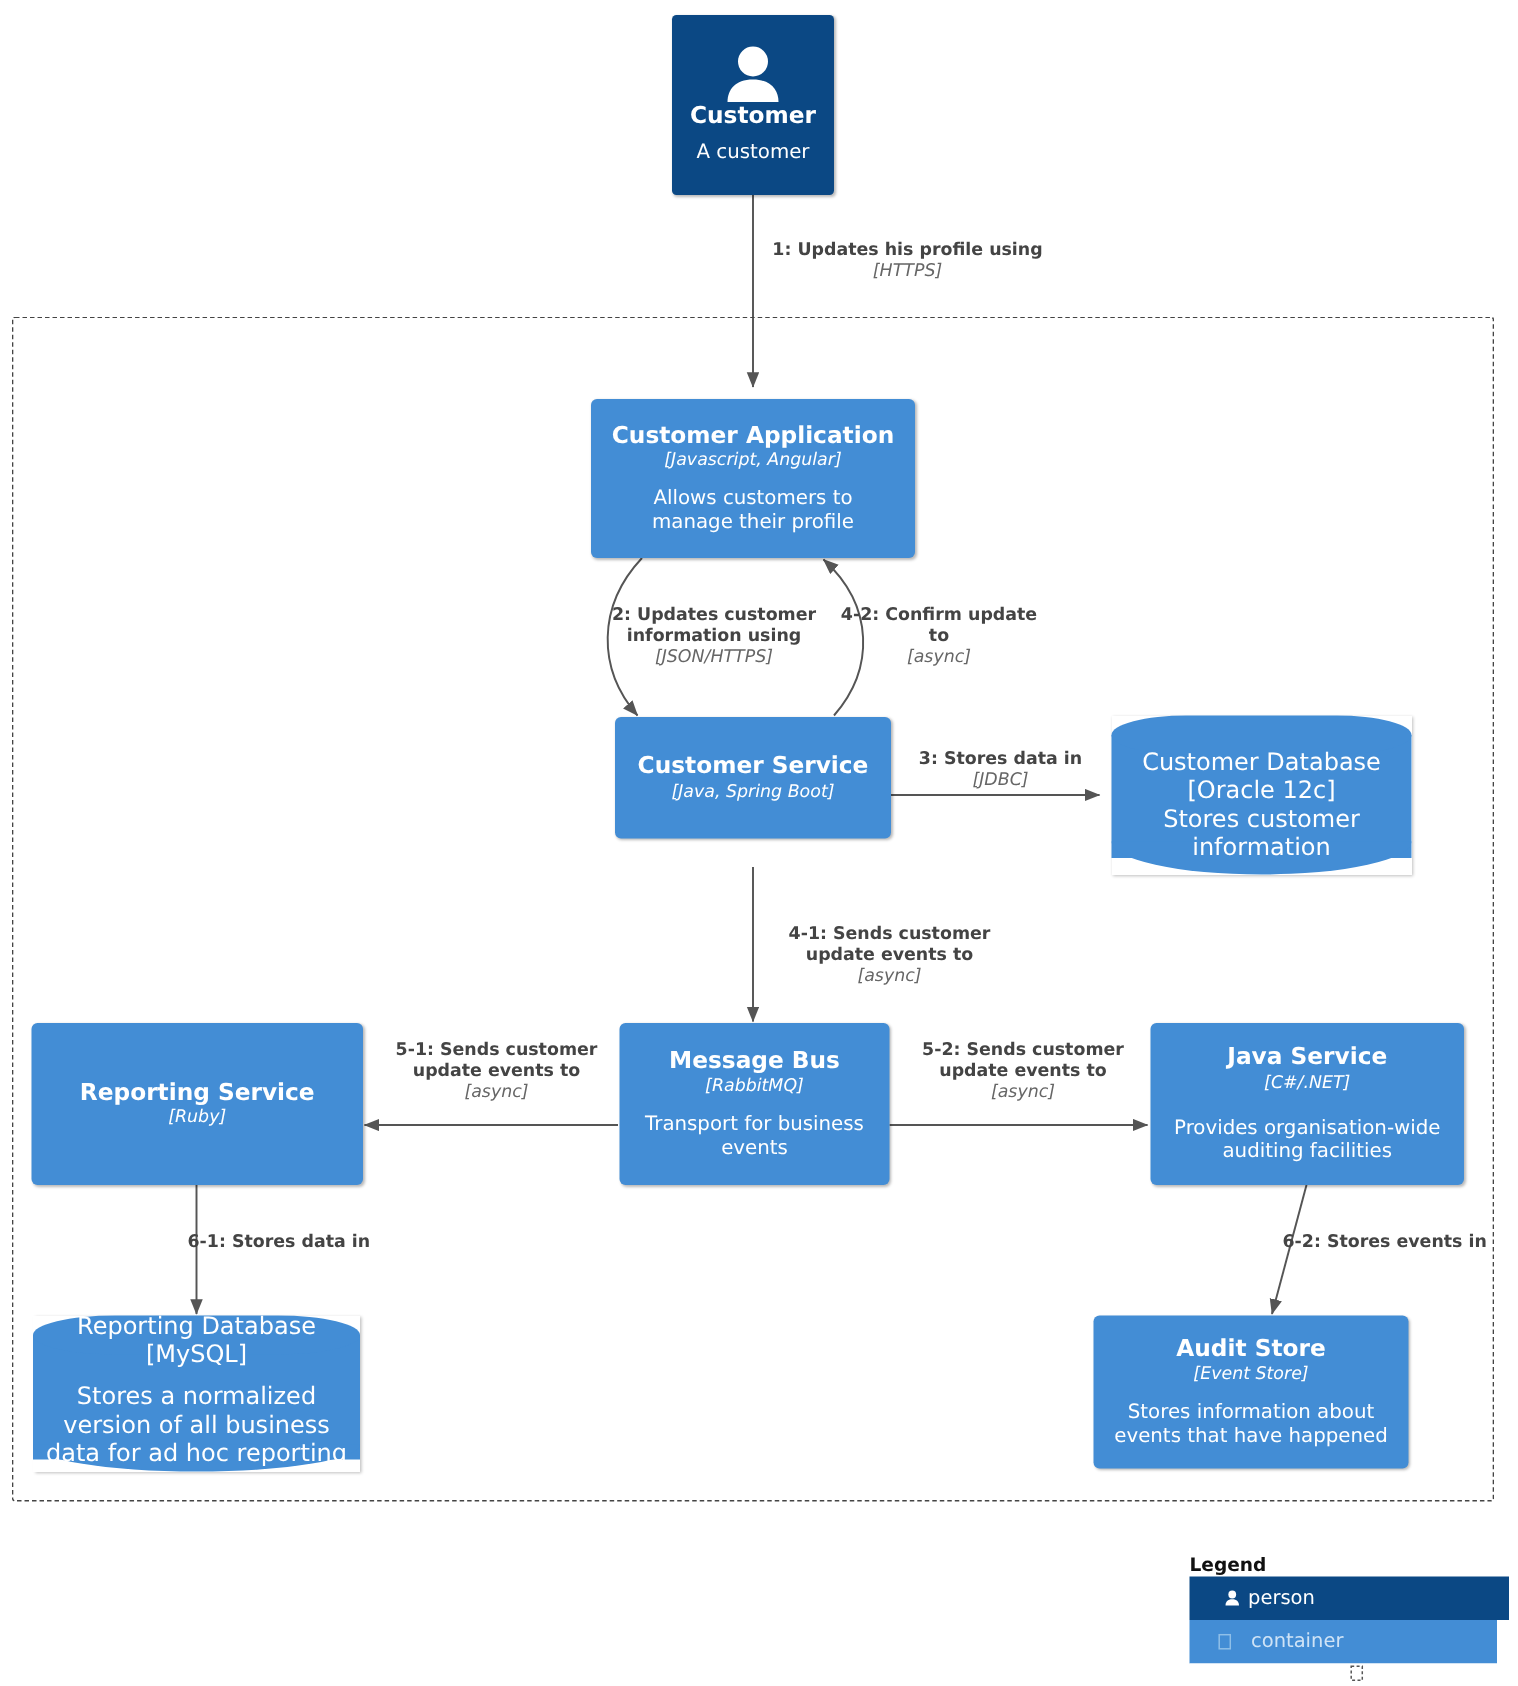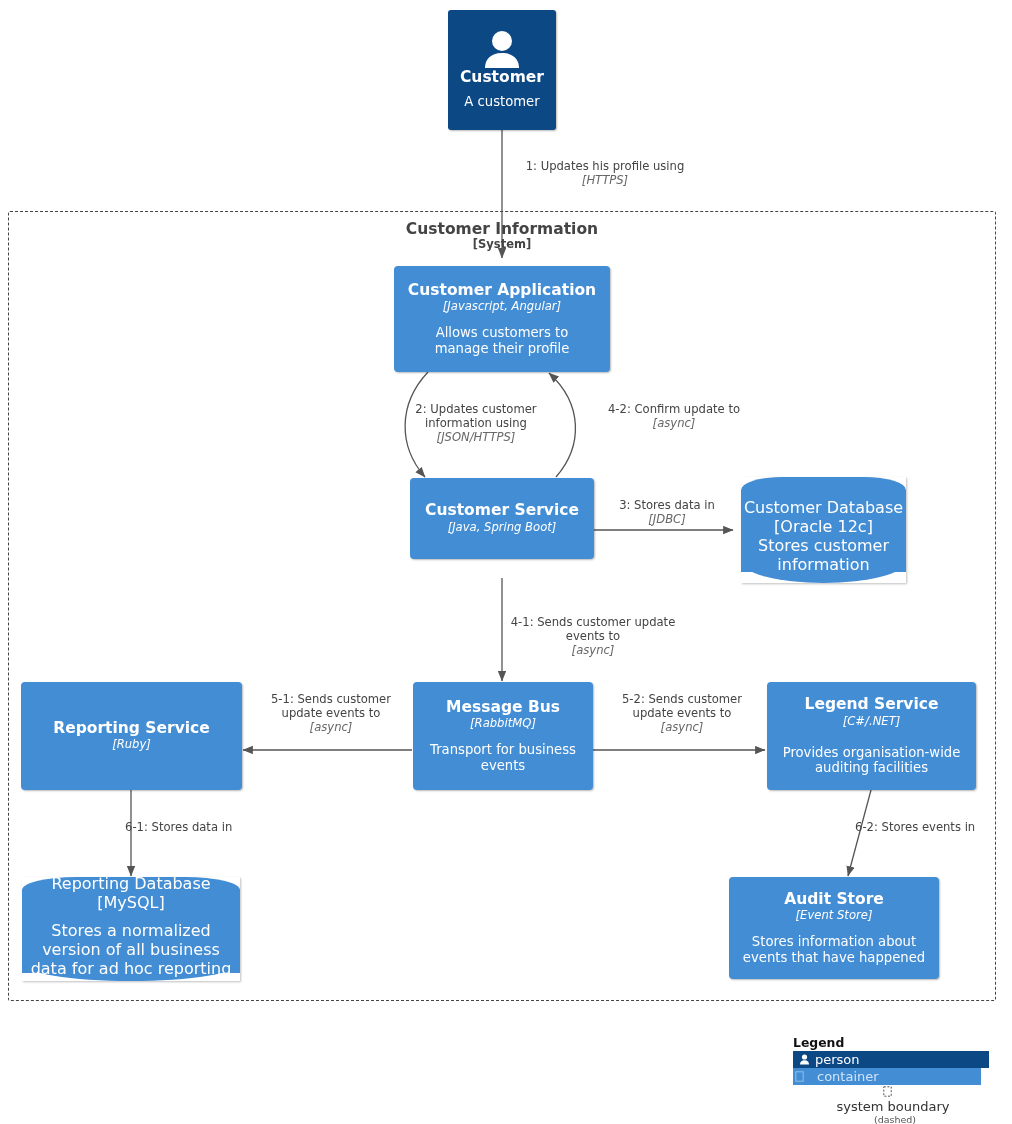--- a/index.html
+++ b/index.html
@@ -56,27 +56,27 @@
     position:absolute;left:0;right:0;top:0;bottom:0;color:#fff;text-align:center;
     display:flex;flex-direction:column;align-items:center;justify-content:center;
     padding-top:12px;box-sizing:border-box;
   }
 
   
   .elabel{
     position:absolute;text-align:center;color:#444444;font-size:11.6px;
     line-height:1.2;
   }
-  .elabel .t1{font-weight:normal;display:block;}
+  .elabel .t1{font-weight:bold;display:block;}
   .elabel .t2{font-style:italic;color:#666666;display:block;}
 
   
   .legend{position:absolute;}
   .legend .lg-title{font-weight:bold;font-size:12.4px;color:#111;margin-bottom:1px;}
-  .legend .row{display:flex;align-items:center;height:17px;padding-left:0;}
+  .legend .row{display:flex;align-items:center;height:29px;padding-left:17px;}
   .legend .row .ico{width:22px;text-align:center;font-size:12px;}
   .legend .row .lbl{font-size:13px;}
   .legend .r-person{background:#0b4884;color:#ffffff;}
   .legend .r-person .ico{color:#ffffff;}
   .legend .r-container{background:#438dd5;color:#cfe3f6;}
   .legend .r-container .ico{color:#8fbfe8;}
   .legend .r-boundary{background:#ffffff;color:#333333;flex-direction:column;}
   .legend .r-boundary .ico{color:#555;}
   .legend .r-boundary .small{font-size:9.5px;color:#555;margin-left:4px;}
 </style>
@@ -105,24 +105,20 @@
     <path d="M412,750 L243,750" stroke="#555555" stroke-width="1.3" fill="none" marker-end="url(#arrow)"></path>
 
     <path d="M593,750 L765,750" stroke="#555555" stroke-width="1.3" fill="none" marker-end="url(#arrow)"></path>
 
     <path d="M131,790 L131,876" stroke="#555555" stroke-width="1.3" fill="none" marker-end="url(#arrow)"></path>
 
     <path d="M871,790 L848,876" stroke="#555555" stroke-width="1.3" fill="none" marker-end="url(#arrow)"></path>
   </svg>
 
   <div class="boundary" style="left:8px;top:211px;width:986px;height:788px;"></div>
-  <div class="boundary-title" style="left:352px;top:221px;width:300px;">
-    <span>Customer Information</span>
-    <span class="sub">[System]</span>
-  </div>
 
   <div class="node container-box" style="left:394px;top:266px;width:216px;height:106px;">
     <span class="nm">Customer Application</span>
     <span class="tech">[Javascript, Angular]</span>
     <span class="desc" style="width:180px;">Allows customers to manage their profile</span>
   </div>
 
   <div class="node person" style="left:448px;top:10px;width:108px;height:120px;">
     <span class="person-icon">
       <svg width="44" height="40" viewBox="0 0 44 40">
@@ -132,21 +128,21 @@
     </span>
     <span class="nm">Customer</span>
     <span class="desc">A customer</span>
   </div>
 
   <div class="node container-box" style="left:410px;top:478px;width:184px;height:81px;">
     <span class="nm">Customer Service</span>
     <span class="tech">[Java, Spring Boot]</span>
   </div>
 
-  <div class="db" style="left:741px;top:477px;width:165px;height:106px;text-decoration:underline;">
+  <div class="db" style="left:741px;top:477px;width:200px;height:106px;text-decoration:underline;">
     <div class="body" style="top:13px;bottom:11px;"></div>
     <div class="cap" style="top:0;"></div>
     <div class="bottom"></div>
     <div class="dbtext">
       <span class="nm">Customer Database</span>
       <span class="tech">[Oracle 12c]</span>
       <span class="desc" style="width:150px;">Stores customer information</span>
     </div>
   </div>
 
@@ -155,21 +151,21 @@
     <span class="tech">[Ruby]</span>
   </div>
 
   <div class="node container-box" style="left:413px;top:682px;width:180px;height:108px;">
     <span class="nm">Message Bus</span>
     <span class="tech">[RabbitMQ]</span>
     <span class="desc" style="width:162px;">Transport for business events</span>
   </div>
 
   <div class="node container-box" style="left:767px;top:682px;width:209px;height:108px;">
-    <span class="nm">Legend Service</span>
+    <span class="nm">Java Service</span>
     <span class="tech">[C#/.NET]</span>
     <span class="desc" style="width:200px;margin-top:16px;">Provides organisation-wide auditing facilities</span>
   </div>
 
   <div class="db" style="left:22px;top:877px;width:218px;height:104px;">
     <div class="body" style="top:13px;bottom:8px;"></div>
     <div class="cap" style="top:0;"></div>
     <div class="bottom" style="height:18px;"></div>
     <div class="dbtext">
       <span class="nm">Reporting Database</span>
@@ -187,21 +183,21 @@
   <div class="elabel" style="left:505px;top:160px;width:200px;text-align:center;">
     <span class="t1">1: Updates his profile using</span>
     <span class="t2">[HTTPS]</span>
   </div>
 
   <div class="elabel" style="left:403px;top:403px;width:146px;">
     <span class="t1">2: Updates customer information using</span>
     <span class="t2">[JSON/HTTPS]</span>
   </div>
 
-  <div class="elabel" style="left:556px;top:403px;width:140px;margin-left:48px;">
+  <div class="elabel" style="left:556px;top:403px;width:140px;">
     <span class="t1">4-2: Confirm update to</span>
     <span class="t2">[async]</span>
   </div>
 
   <div class="elabel" style="left:601px;top:499px;width:132px;">
     <span class="t1">3: Stores data in</span>
     <span class="t2">[JDBC]</span>
   </div>
 
   <div class="elabel" style="left:505px;top:616px;width:176px;text-align:center;">

